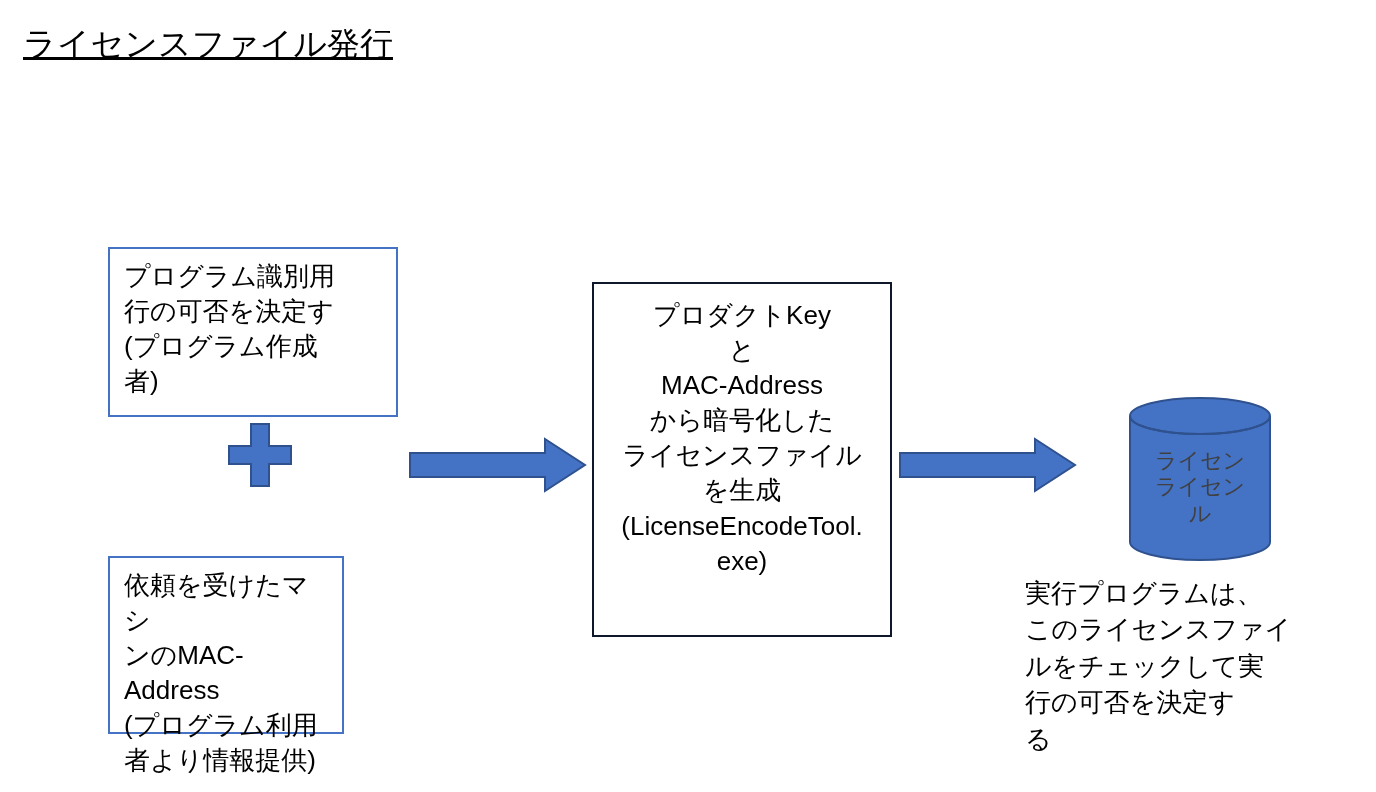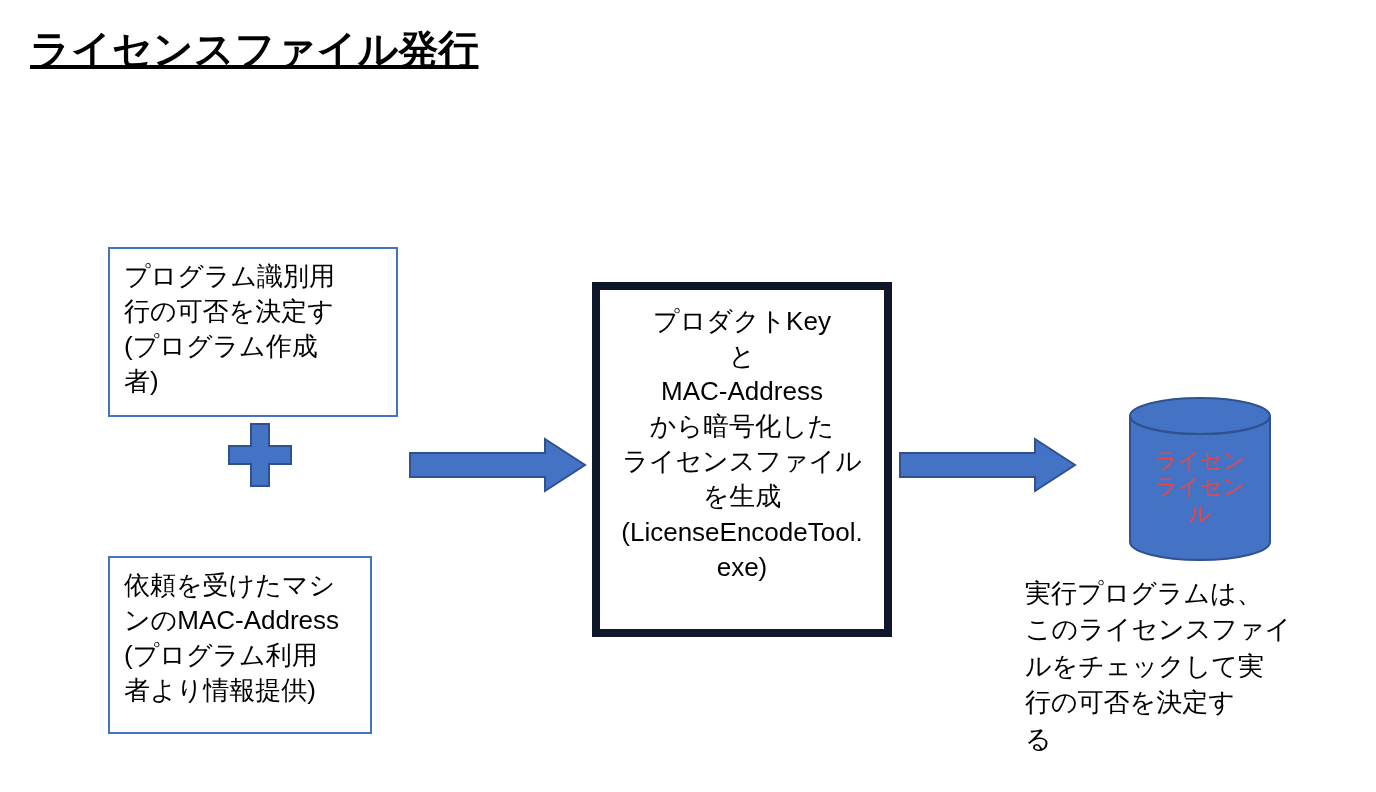--- a/index.html
+++ b/index.html
@@ -11,57 +11,57 @@
     font-family: "Meiryo", "MS PGothic", "Hiragino Kaku Gothic ProN", sans-serif;
     color: #000000;
   }
   .canvas {
     position: relative;
     width: 1376px;
     height: 792px;
   }
   .title {
     position: absolute;
-    left: 30px;
+    left: 23px;
     top: 22px;
-    font-size: 40px;
-    font-weight: 700;
+    font-size: 33px;
+    font-weight: 400;
     text-decoration: underline;
   }
   .box {
     position: absolute;
     border: 2px solid #4472C4;
     box-sizing: border-box;
     padding: 10px 14px;
     font-size: 26px;
     line-height: 1.35;
     background: #ffffff;
     margin-top: 16px;
   }
   .redbox {
     position: absolute;
-    border: 8px solid #0f172a;
+    border: 2px solid #0f172a;
     box-sizing: border-box;
     padding: 14px 18px;
     font-size: 26px;
     line-height: 1.35;
     text-align: center;
     background: #ffffff;
   }
   .desc {
     position: absolute;
     font-size: 26px;
     line-height: 1.4;
   }
   .plus-shape {
     position: absolute;
   }
   .cyl-label {
     position: absolute;
-    color: #ef4444;
+    color: #404040;
     font-size: 22px;
     line-height: 1.2;
     text-align: center;
     width: 120px;
   }
   svg.abs {
     position: absolute;
     overflow: visible;
   }
 </style>
@@ -76,21 +76,21 @@
       <div>プログラム識別用</div>
       <div>行の可否を決定す</div>
       <div>(プログラム作成</div>
       <div>者)</div>
     </div>
 
   <svg class="abs plus-shape" style="left:225px; top:420px;" width="70" height="70" viewBox="0 0 70 70">
     <path d="M26 4 H44 V26 H66 V44 H44 V66 H26 V44 H4 V26 H26 Z" fill="#4472C4" stroke="#2F528F" stroke-width="2"></path>
   </svg>
 
-  <div class="box" id="box-bottom" style="left:108px; top:540px; width:264px; height:178px;">
+  <div class="box" id="box-bottom" style="left:108px; top:540px; width:236px; height:178px;">
       <div>依頼を受けたマシ</div>
       <div>ンのMAC-Address</div>
       <div>(プログラム利用</div>
       <div>者より情報提供)</div>
     </div>
 
   <svg class="abs" style="left:405px; top:435px;" width="185" height="60" viewBox="0 0 185 60">
     <path d="M5 18 H140 V4 L180 30 L140 56 V42 H5 Z" fill="#4472C4" stroke="#2F528F" stroke-width="2"></path>
   </svg>
 

